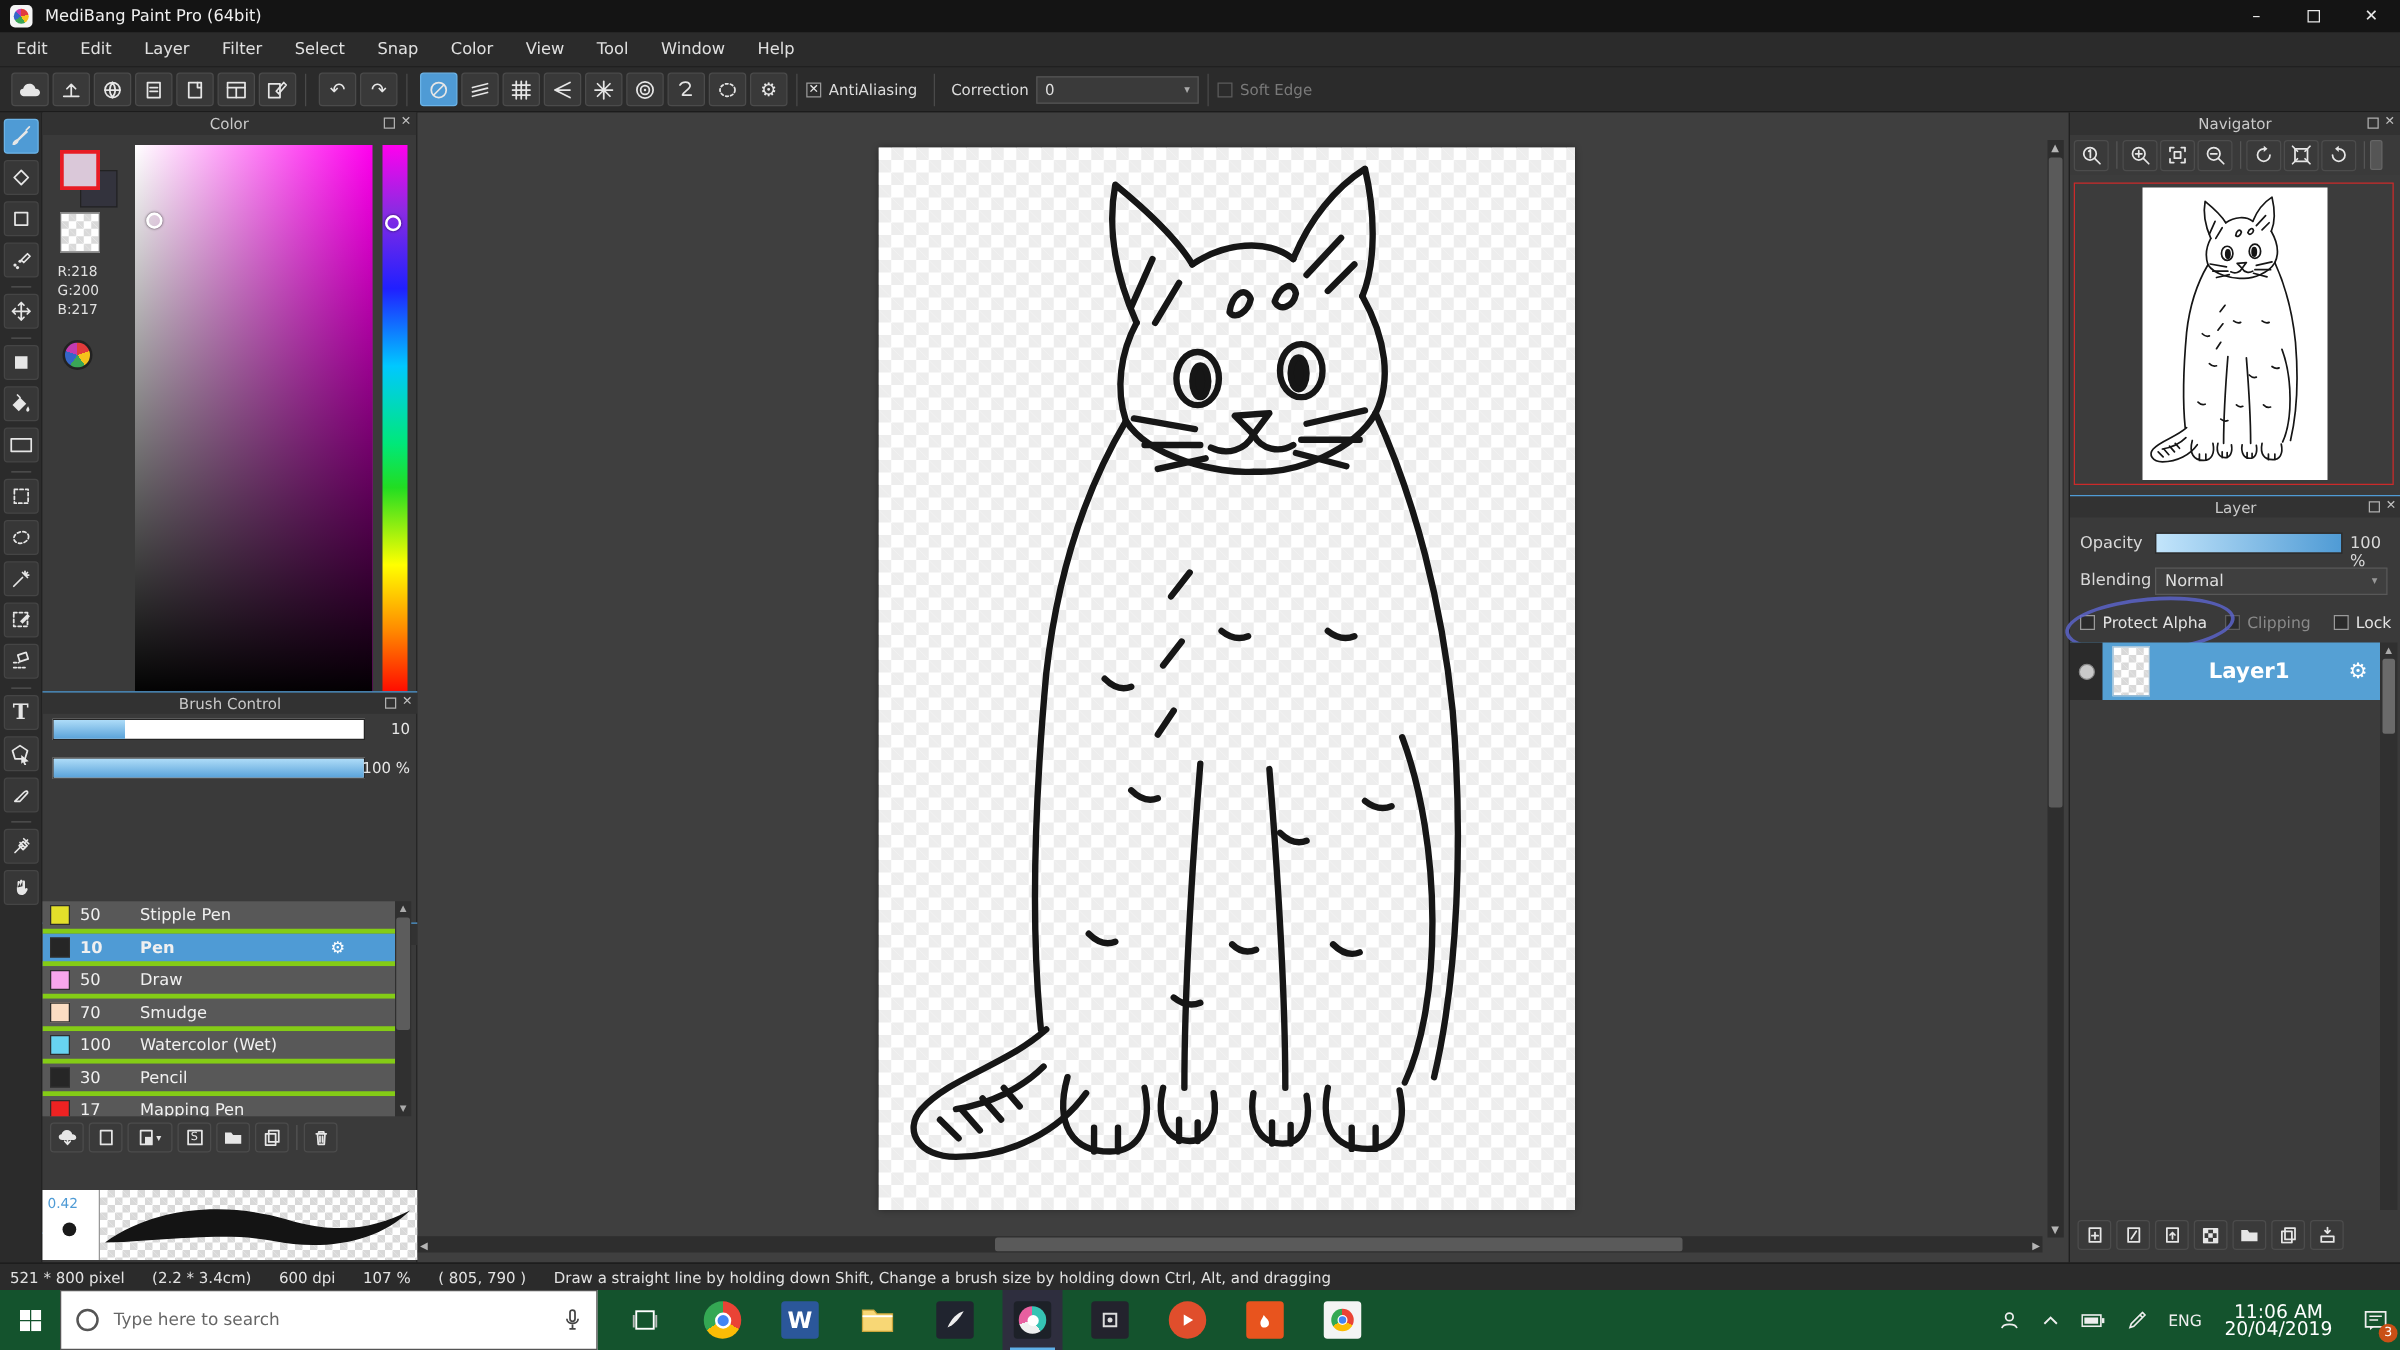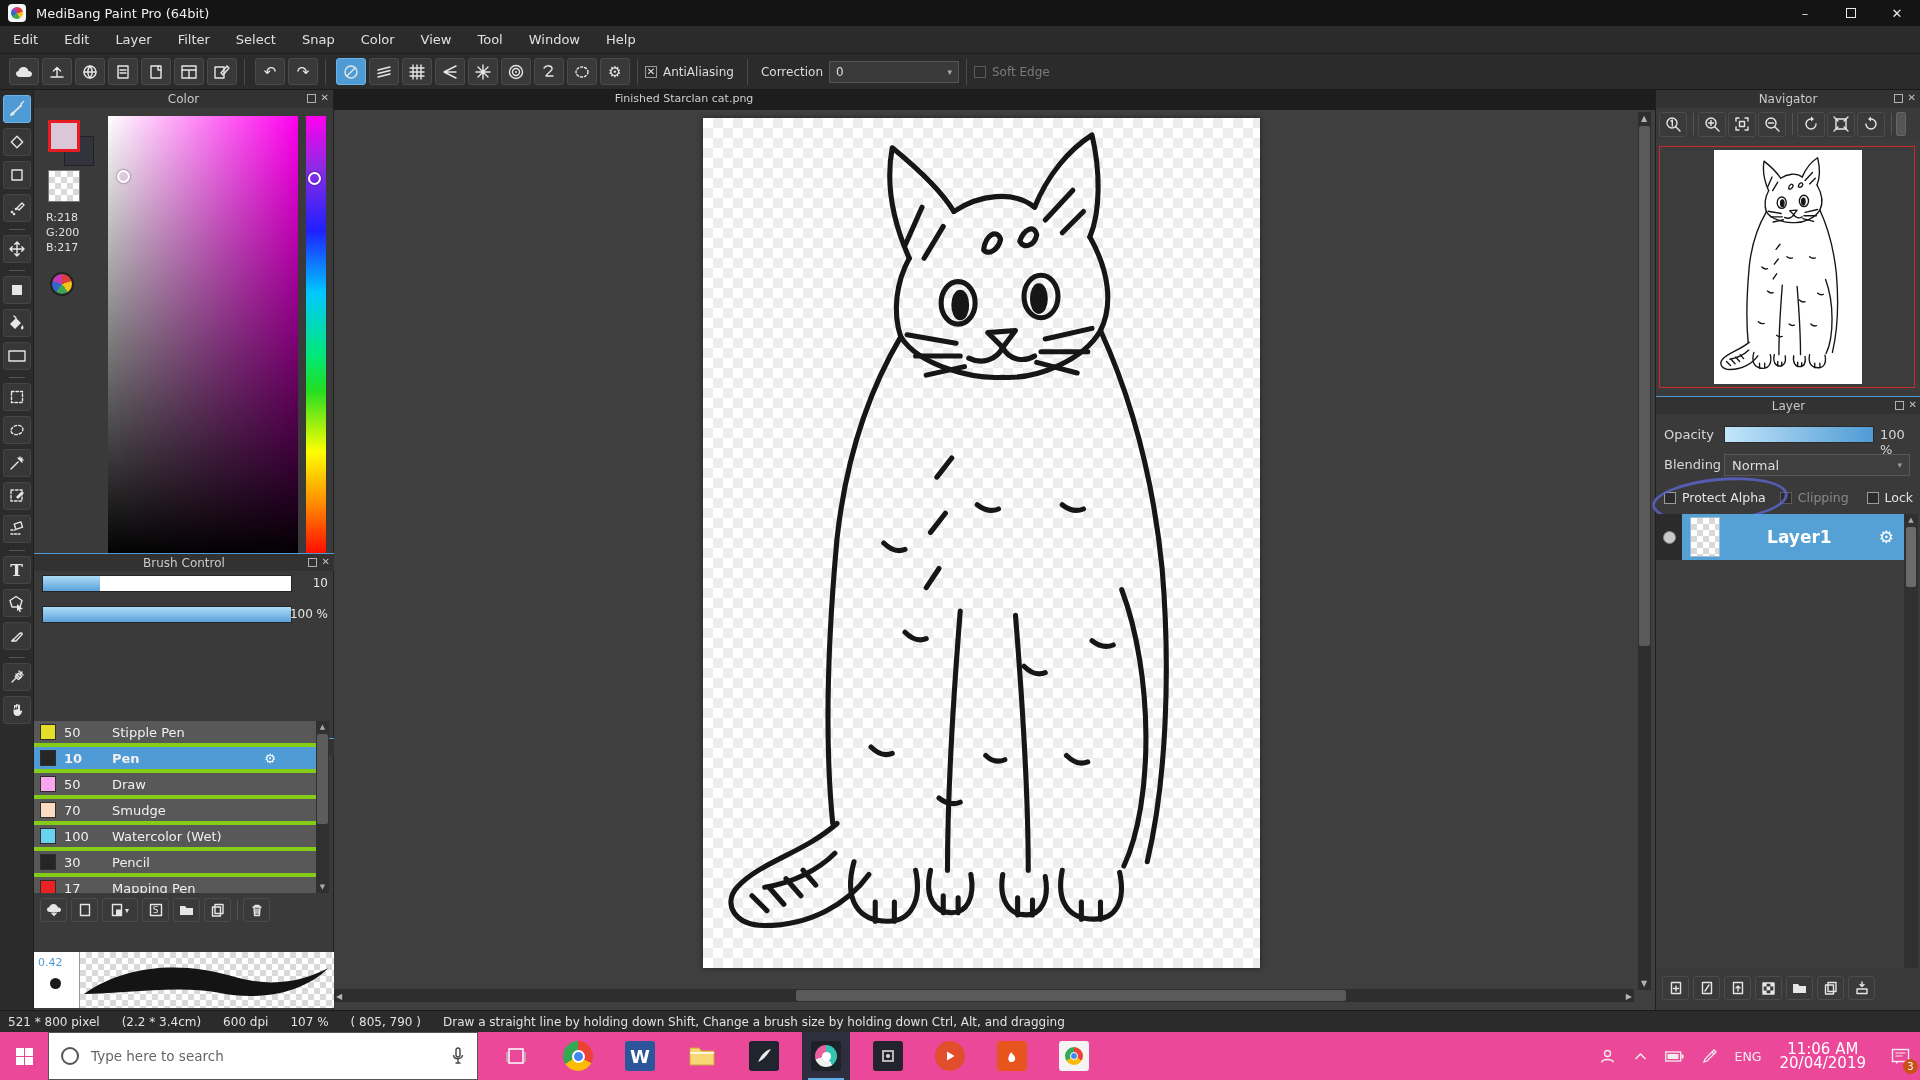--- a/index.html
+++ b/index.html
@@ -155,21 +155,21 @@
   #layer-scroll { position:absolute; left:248px; top:424px; width:14px; height:454px; background:#303030; }
   #layer-sthumb { position:absolute; left:2px; top:13px; width:10px; height:60px; background:#6a6a6a; border-radius:2px; }
   #layer-btns { position:absolute; left:6px; top:886px; display:flex; align-items:center; }
 
   
   #statusbar { left:0; top:1010px; width:1920px; height:22px; background:#2b2b2b; border-top:1px solid #1a1a1a;
     display:flex; align-items:center; font-size:12px; color:#e2e2e2; }
   #statusbar span { margin-left:22px; white-space:nowrap; }
 
   
-  #taskbar { left:0; top:1032px; width:1920px; height:48px; background:#ec4899; display:flex; align-items:center; }
+  #taskbar { left:0; top:1032px; width:1920px; height:48px; background:#14532d; display:flex; align-items:center; }
   #start-btn { width:48px; height:48px; display:flex; align-items:center; justify-content:center; }
   #search-box { width:430px; height:48px; background:#ffffff; display:flex; align-items:center; border:1px solid #555; }
   #cortana-ring { width:18px; height:18px; border-radius:50%; border:2px solid #555; margin-left:12px; }
   #search-text { margin-left:12px; color:#666; font-size:13.5px; flex:1; }
   .tb-app { width:48px; height:48px; display:flex; align-items:center; justify-content:center; position:relative; margin-left:14px; }
   .tb-app.active { background:#2e2e3e; }
   .tb-app.active::after { content:""; position:absolute; left:6px; right:6px; bottom:0; height:2px; background:#5fb0e8; }
   #tray { margin-left:auto; display:flex; align-items:center; height:48px; }
   .tray-item { margin-right:18px; color:#eee; display:flex; align-items:center; justify-content:center; }
   #clock-block { text-align:center; font-size:15px; color:#fff; line-height:14px; margin-right:14px; }
@@ -630,23 +630,20 @@
       </div>
       <div id="preview-stroke" class="checker-sm">
         <svg width="254" height="56" viewBox="0 0 256 48" preserveAspectRatio="none">
             <use href="#strokeArt"></use>
           </svg>
       </div>
     </div>
   </div>
 
   <div id="canvas-area" class="abs">
-    <div id="doc-tabbar">
-      <div id="doc-tab-title">Finished Starclan cat.png</div>
-    </div>
     <div id="the-canvas" class="checker-lg">
       <svg width="557" height="850" viewBox="0 0 260 400" preserveAspectRatio="xMidYMid meet">
           <use href="#catArt"></use>
         </svg>
     </div>
     <div id="vscroll">
       <div class="scroll-cap" style="left:3px;top:2px">▲</div>
       <div id="vthumb"></div>
       <div class="scroll-cap" style="left:3px;bottom:2px">▼</div>
     </div>

